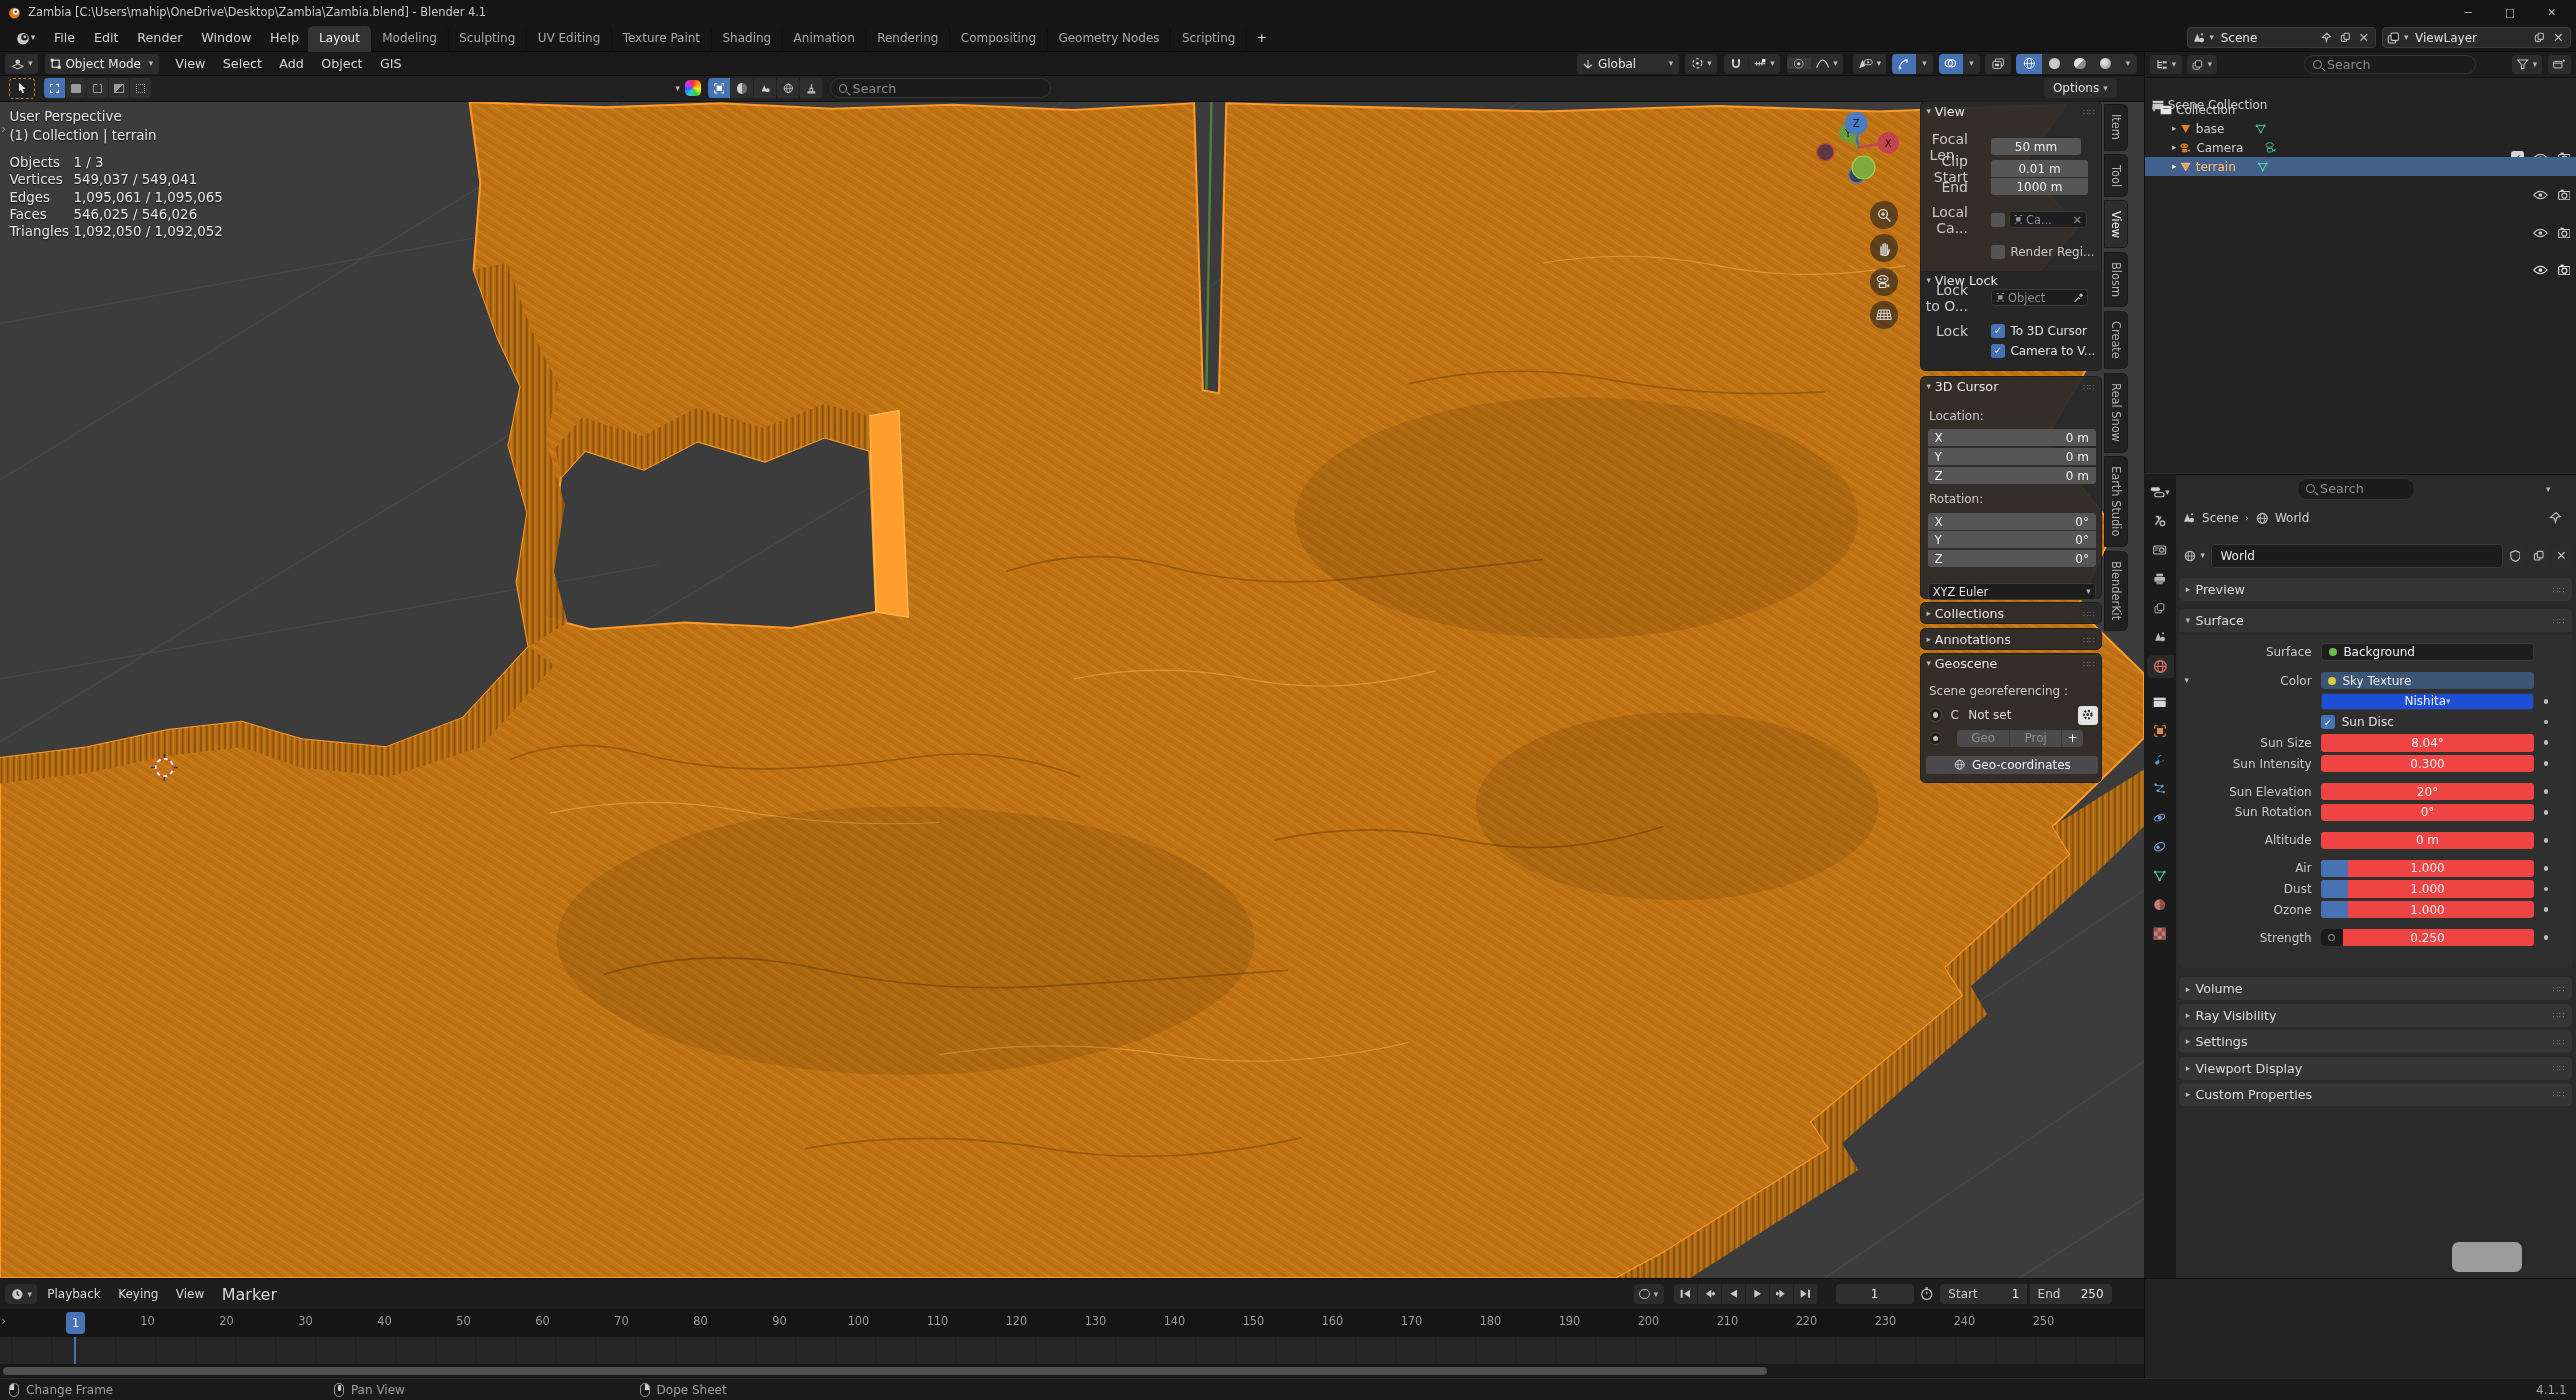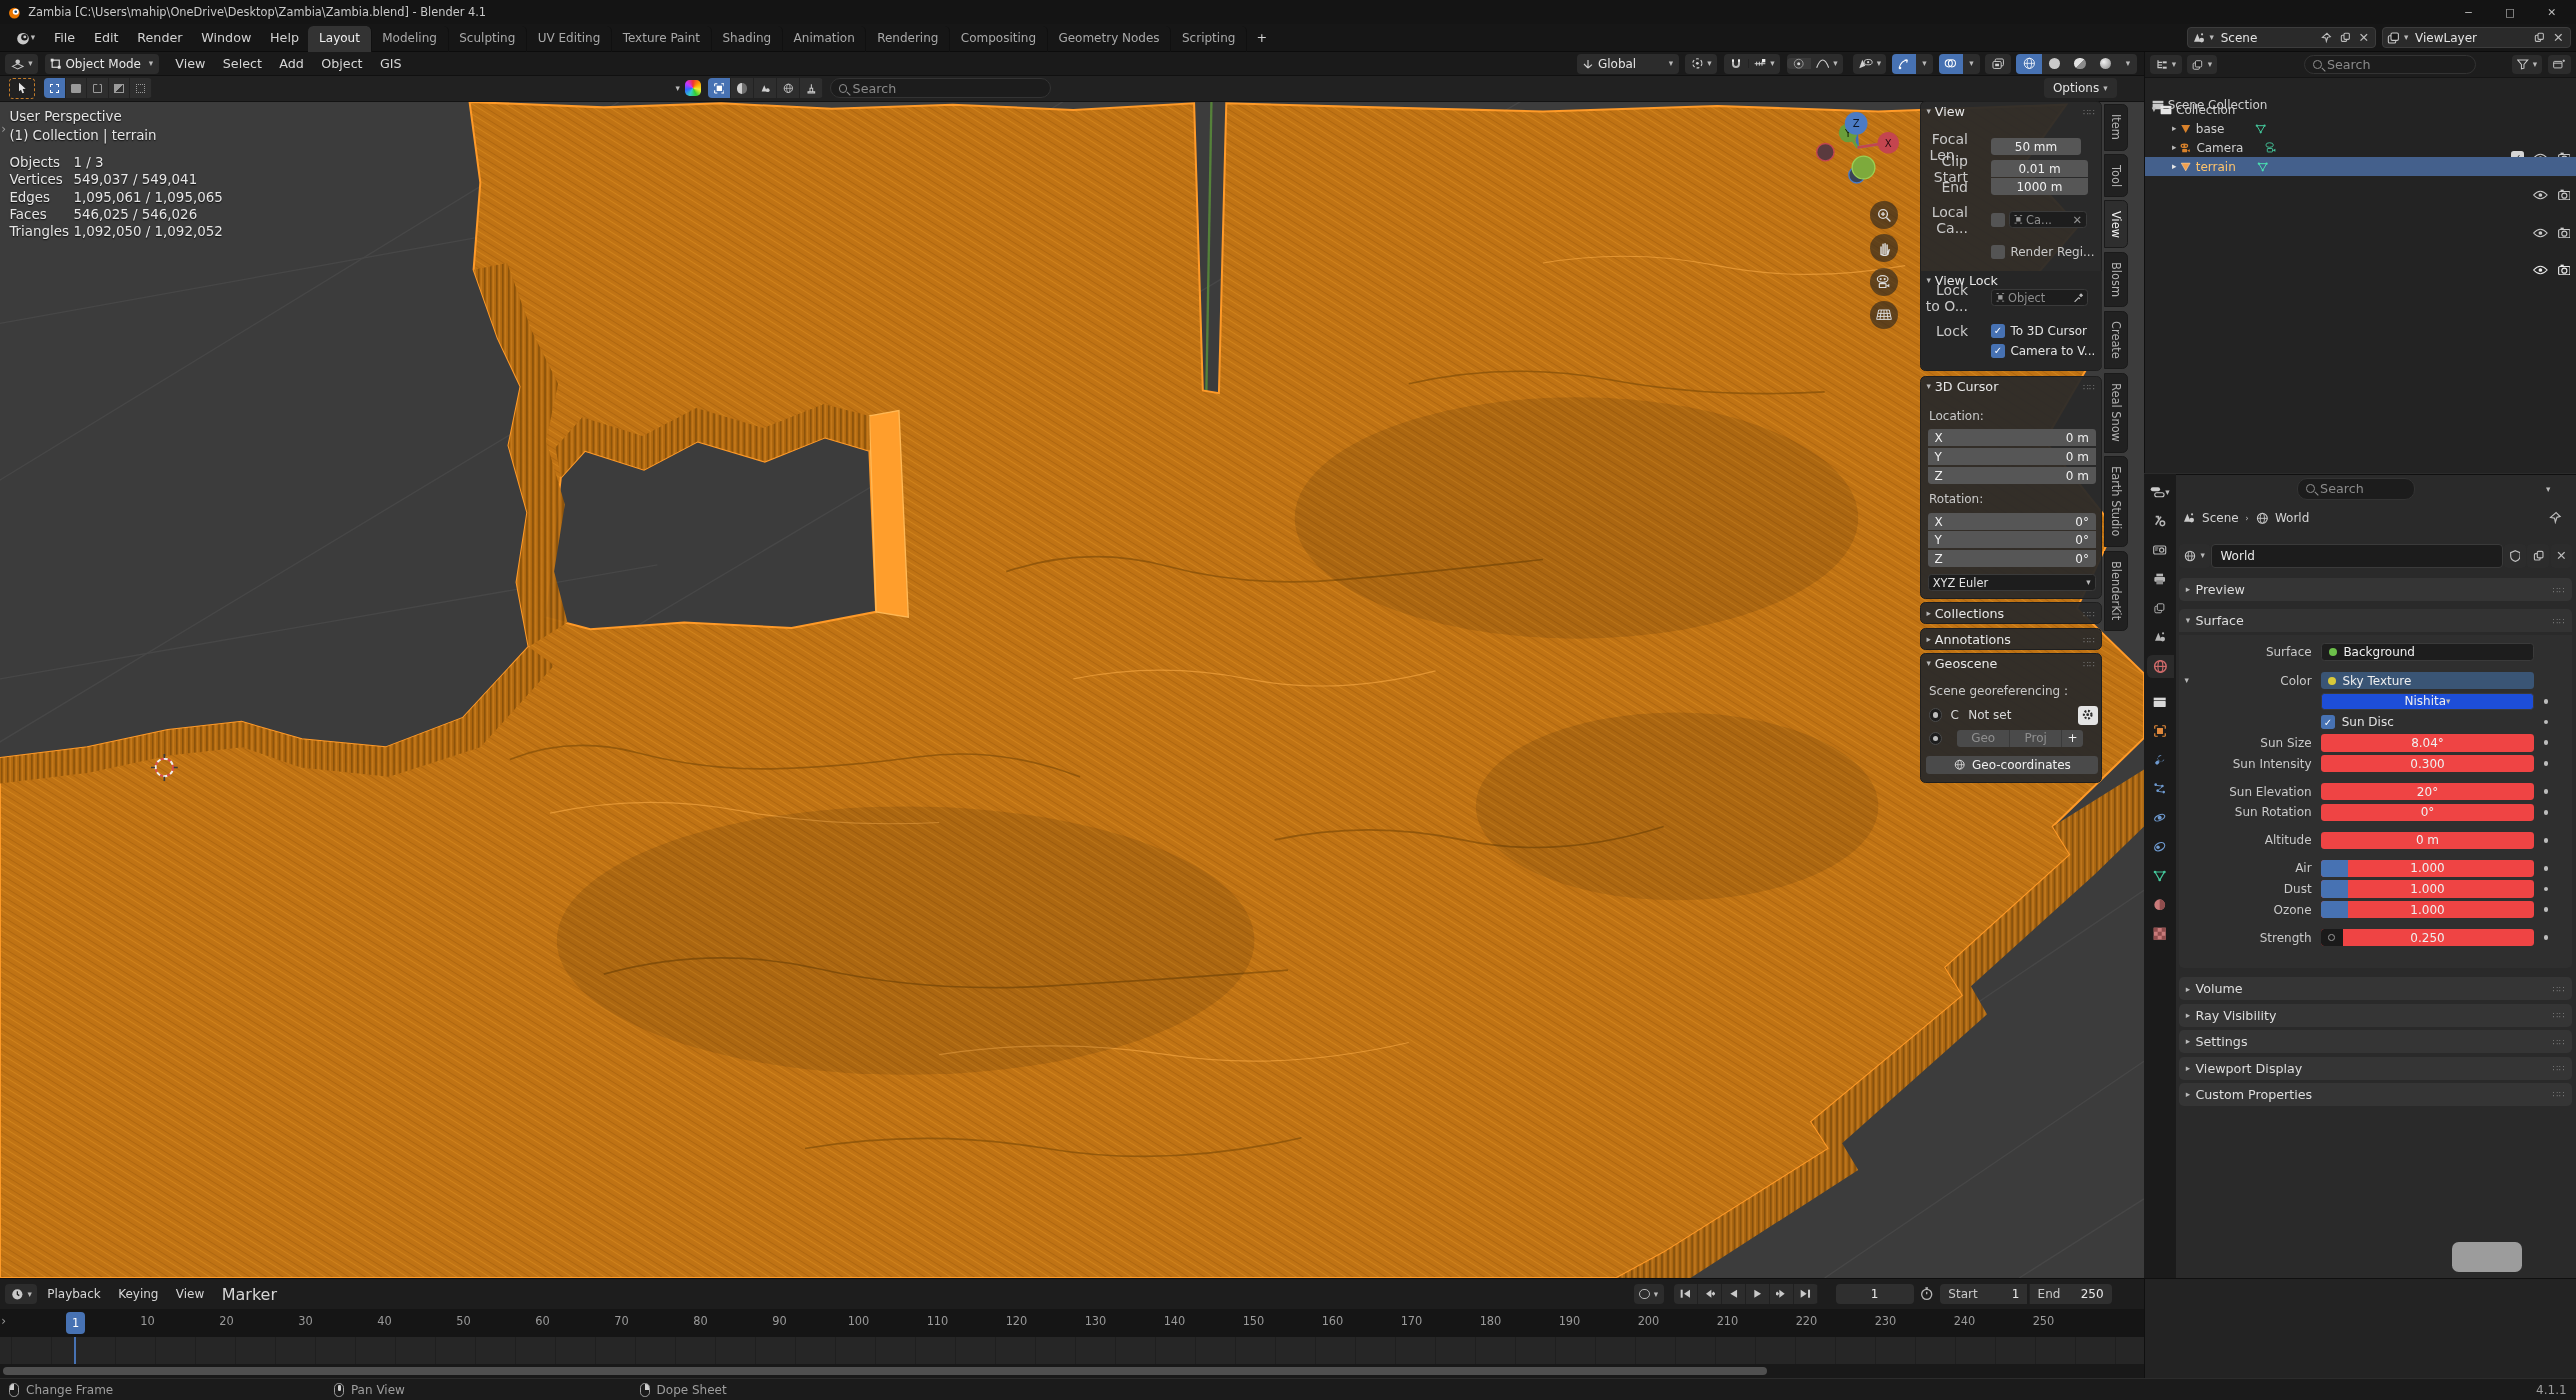--- a/index.html
+++ b/index.html
@@ -662,21 +662,21 @@
           <span>Y</span>
           <span>0°</span>
         </div>
       </div>
     <div class="np-row" style="top:173px">
         <div class="np-field" style="margin-left:6.7px;width:168px;justify-content:space-between;padding:0 6.7px;border-radius:0 0 3.4px 3.4px">
           <span>Z</span>
           <span>0°</span>
         </div>
       </div>
-    <div class="np-row" style="top:197px">
+    <div class="np-row" style="top:206px">
         <div class="np-field-dark" style="margin-left:6.7px;width:168px;color:#e3e3e3">
           <span style="flex:1">XYZ Euler</span>
           <span class="chev">▾</span>
         </div>
       </div>
   </div>
 
   <div class="np-block" style="top:602px;height:21.5px">
     <div class="np-header" style="height:21.5px">
         <span class="chev">▸</span>

